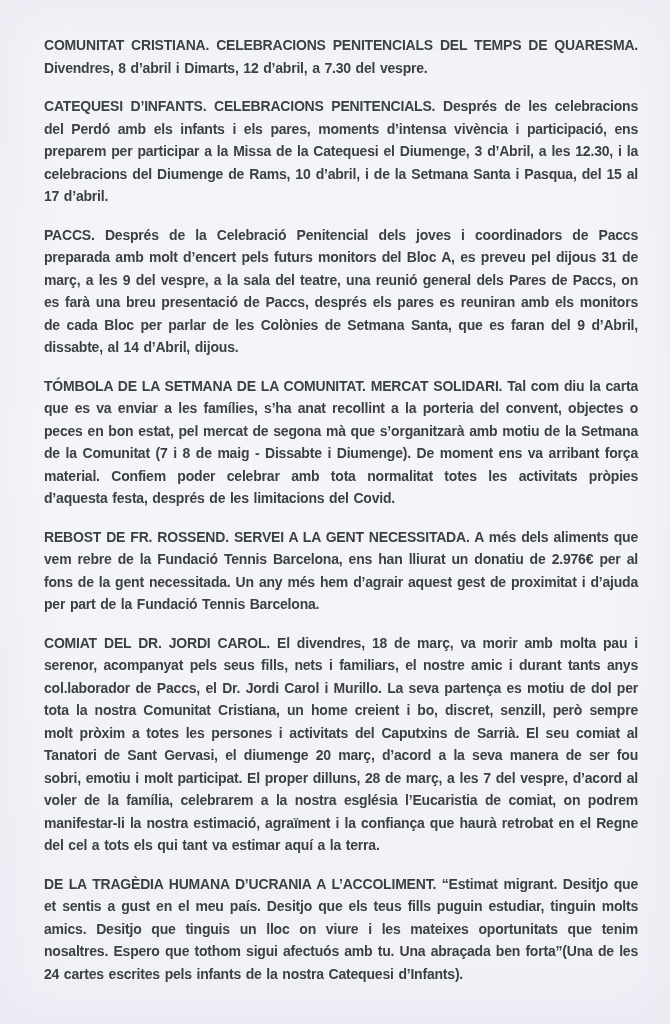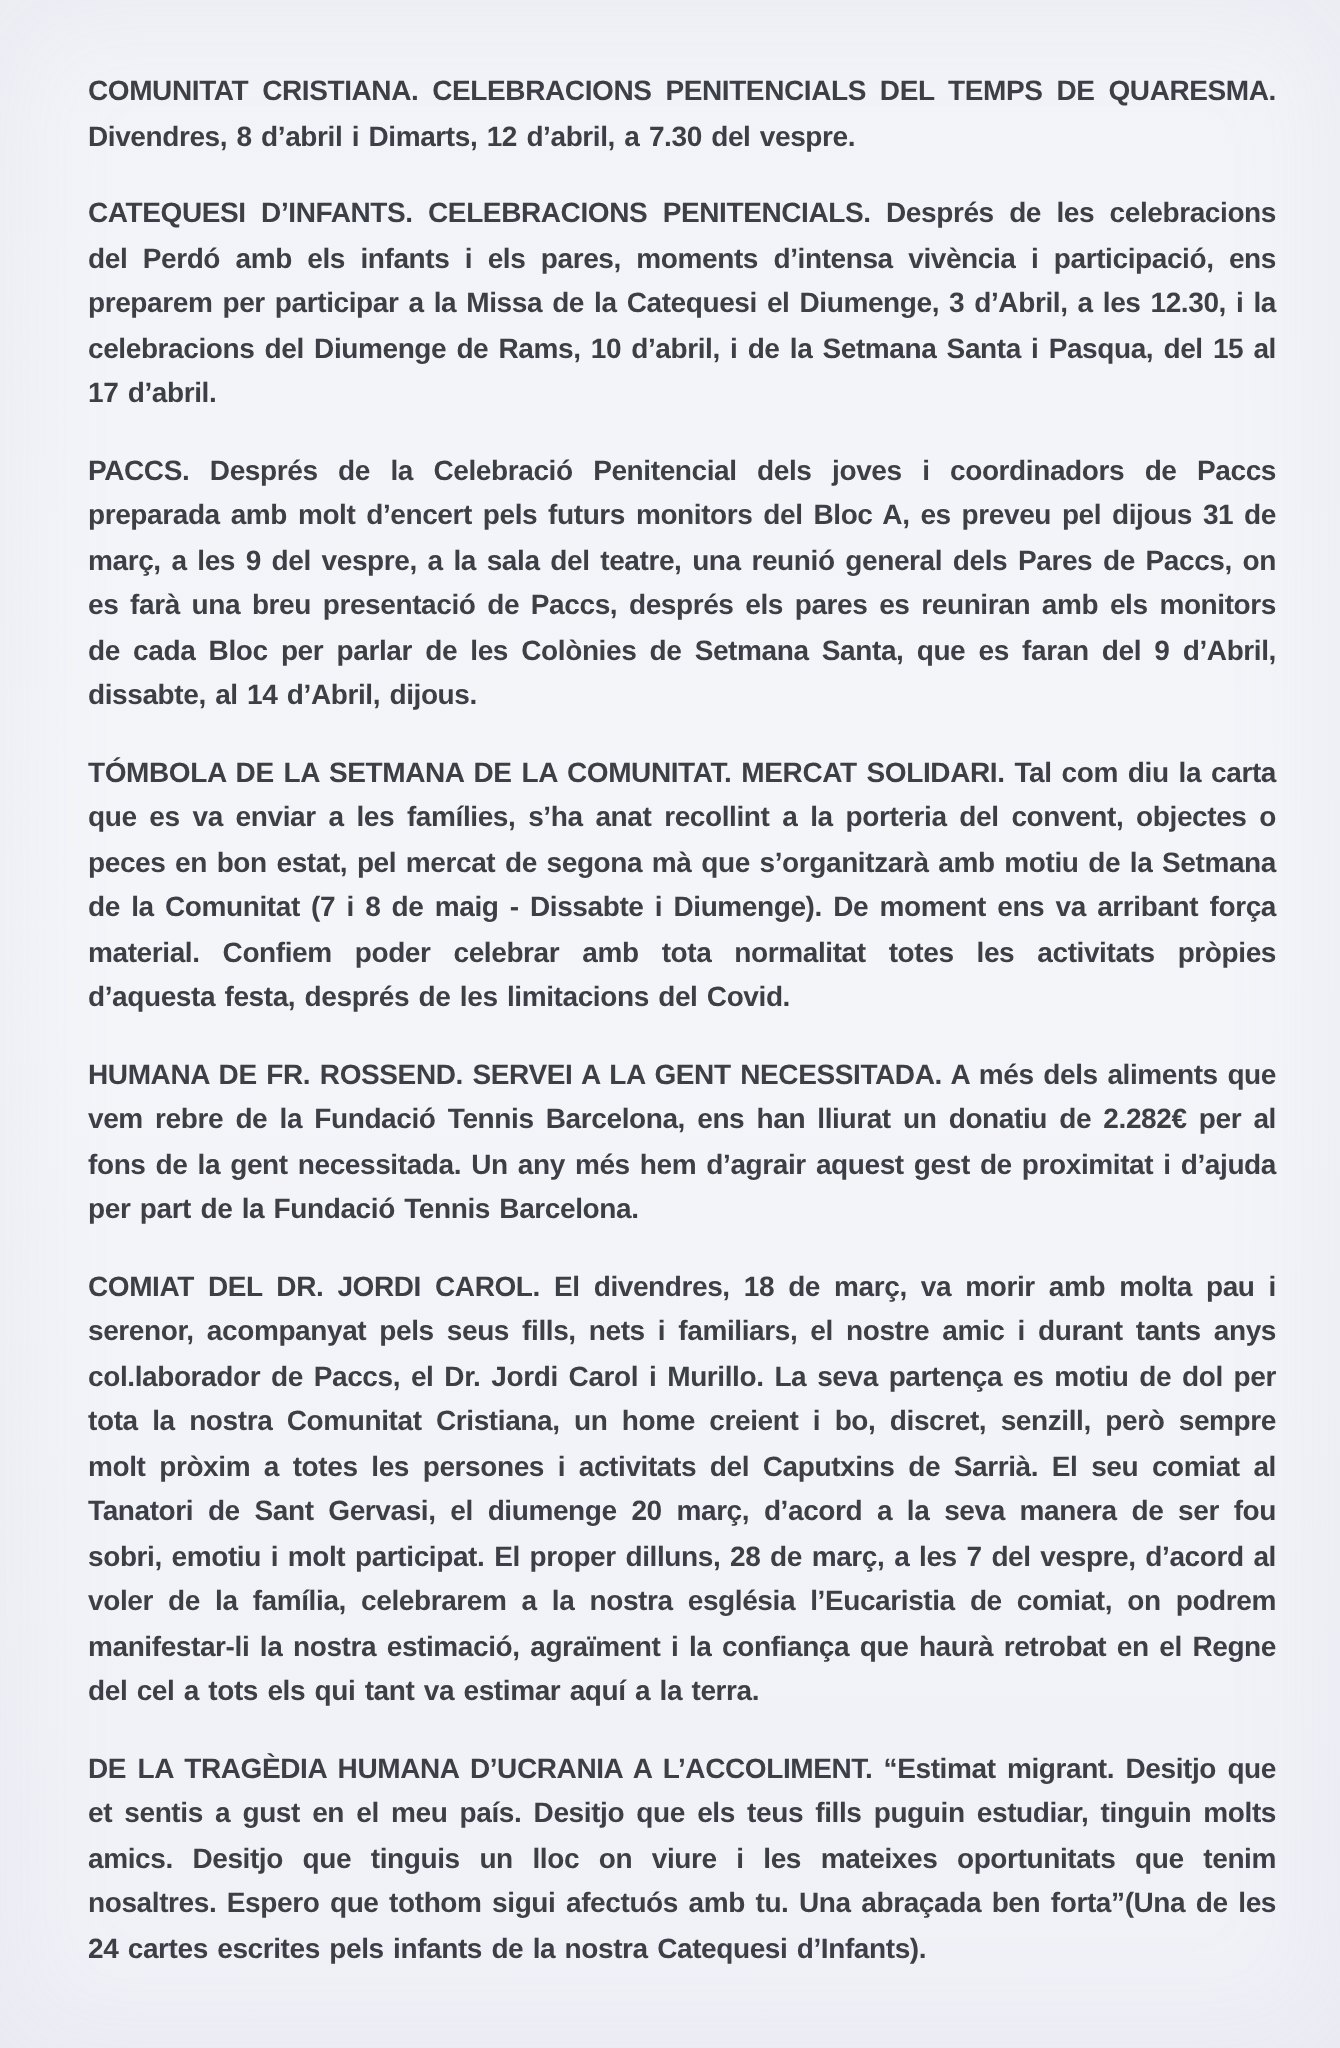--- a/index.html
+++ b/index.html
@@ -41,19 +41,19 @@
 <div class="page">
 
   <p class="para"><span class="caps">COMUNITAT CRISTIANA. CELEBRACIONS PENITENCIALS DEL TEMPS DE QUARESMA.</span><span> Divendres, 8 d’abril i  Dimarts, 12 d’abril, a 7.30 del vespre.</span></p>
 
   <p class="para"><span class="caps">CATEQUESI D’INFANTS. CELEBRACIONS PENITENCIALS.</span><span> Després de les celebracions del Perdó amb els infants i els pares, moments d’intensa vivència i participació, ens preparem per participar a la Missa de la Catequesi el Diumenge, 3 d’Abril, a les 12.30, i la celebracions del Diumenge de Rams, 10 d’abril,  i de la Setmana Santa i Pasqua, del 15 al 17 d’abril.</span></p>
 
   <p class="para"><span class="caps">PACCS.</span><span> Després de la Celebració Penitencial dels joves i coordinadors de Paccs preparada amb molt d’encert pels futurs monitors del Bloc A, es preveu pel dijous 31 de març, a les  9 del vespre, a la sala del teatre, una reunió general dels Pares de Paccs, on es farà una breu presentació de Paccs,  després els pares es reuniran amb els monitors de cada Bloc per parlar de les Colònies de Setmana Santa, que es faran del 9 d’Abril, dissabte, al 14 d’Abril, dijous.</span></p>
 
   <p class="para"><span class="caps">TÓMBOLA DE LA SETMANA DE LA COMUNITAT. MERCAT SOLIDARI.</span><span> Tal com diu la carta que es va enviar a les famílies, s’ha anat recollint a la porteria del convent, objectes o peces en bon estat, pel mercat de segona mà que s’organitzarà amb motiu de la Setmana de la Comunitat (7 i 8 de maig - Dissabte i Diumenge). De moment ens va arribant força material. Confiem poder celebrar amb tota normalitat totes les activitats  pròpies d’aquesta festa, després de les limitacions del Covid.</span></p>
 
-  <p class="para"><span class="caps">HUMANA DE FR. ROSSEND. SERVEI A LA GENT NECESSITADA.</span><span> A més dels aliments que vem rebre de la Fundació Tennis Barcelona, ens han lliurat un donatiu de 2.282€ per al fons de la gent necessitada. Un any més hem d’agrair aquest gest de proximitat i d’ajuda per part de la Fundació Tennis Barcelona.</span></p>
+  <p class="para"><span class="caps">REBOST DE FR. ROSSEND. SERVEI A LA GENT NECESSITADA.</span><span> A més dels aliments que vem rebre de la Fundació Tennis Barcelona, ens han lliurat un donatiu de 2.976€ per al fons de la gent necessitada. Un any més hem d’agrair aquest gest de proximitat i d’ajuda per part de la Fundació Tennis Barcelona.</span></p>
 
   <p class="para"><span class="caps">COMIAT DEL DR. JORDI CAROL.</span><span> El divendres, 18 de març, va morir amb molta pau i serenor, acompanyat pels seus fills, nets i familiars, el nostre amic i durant tants anys col.laborador de Paccs, el Dr. Jordi Carol i Murillo. La seva partença es motiu de dol per tota la nostra Comunitat Cristiana, un home creient i bo, discret, senzill, però sempre molt pròxim a totes les persones i activitats del Caputxins de Sarrià. El seu comiat al Tanatori de Sant Gervasi, el diumenge 20 març, d’acord a la seva manera de ser fou sobri, emotiu i molt participat. El proper dilluns, 28 de març, a les 7 del vespre, d’acord al voler de la família, celebrarem a la nostra església l’Eucaristia de comiat, on podrem manifestar-li la nostra estimació, agraïment i la confiança que haurà retrobat en el Regne del cel a tots els qui tant va estimar aquí a la terra.</span></p>
 
   <p class="para"><span class="caps">DE LA TRAGÈDIA HUMANA D’UCRANIA A L’ACCOLIMENT.</span><span class="quote"> “Estimat migrant. Desitjo que et sentis a gust en el meu país. Desitjo que els teus fills puguin estudiar, tinguin molts amics. Desitjo que tinguis un lloc on viure i les mateixes oportunitats que tenim nosaltres. Espero que tothom sigui afectuós amb tu. Una abraçada ben forta”</span><span>(Una de les 24 cartes escrites pels infants de la nostra Catequesi d’Infants).</span></p>
 
 </div>
 
 </body></html>

